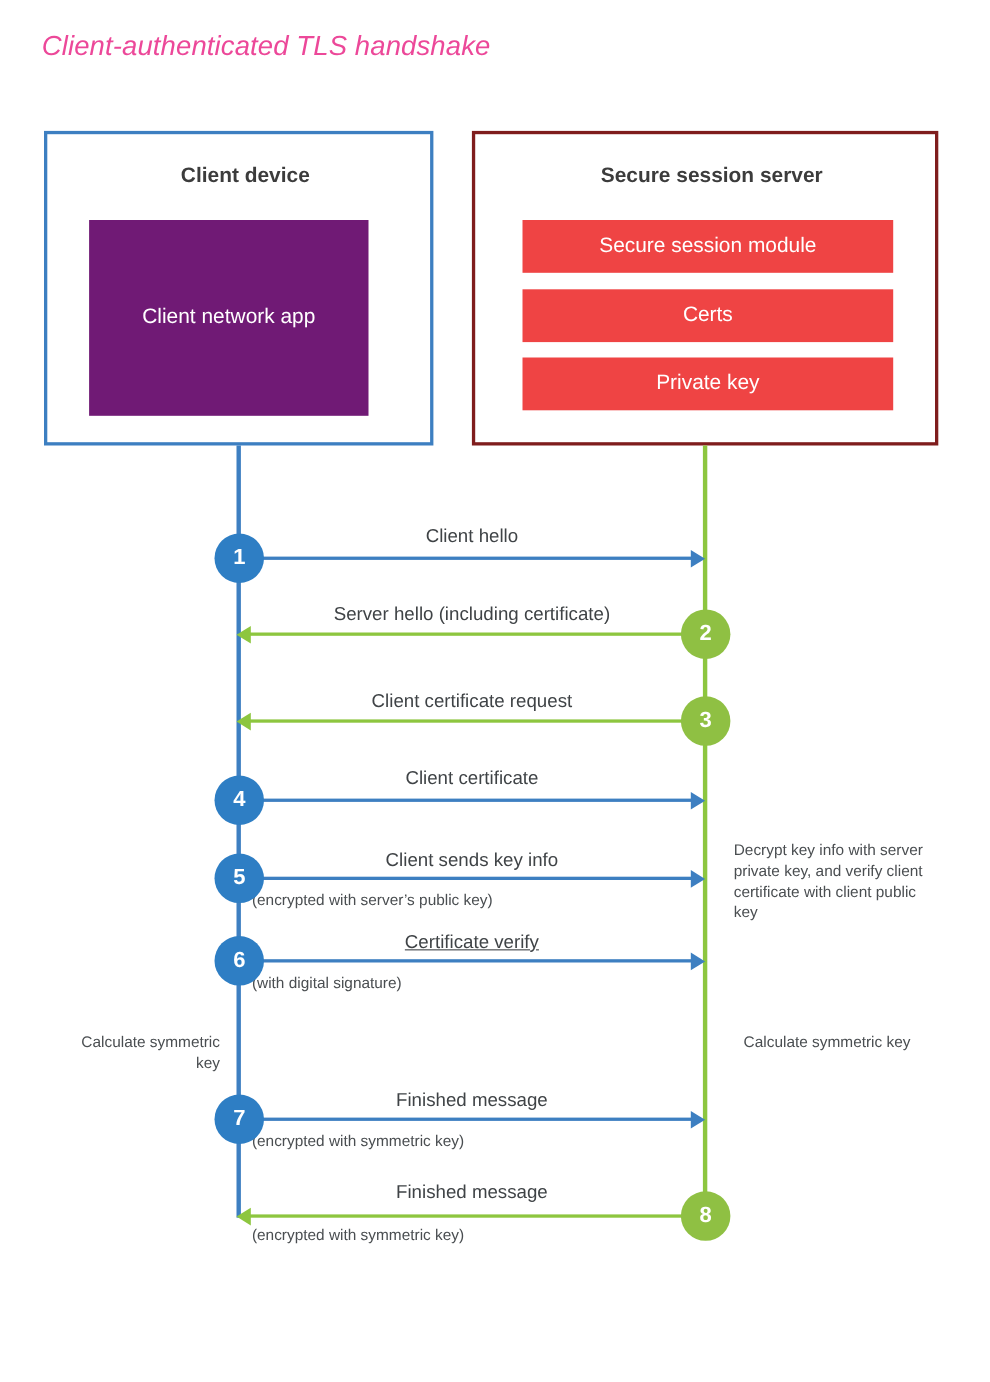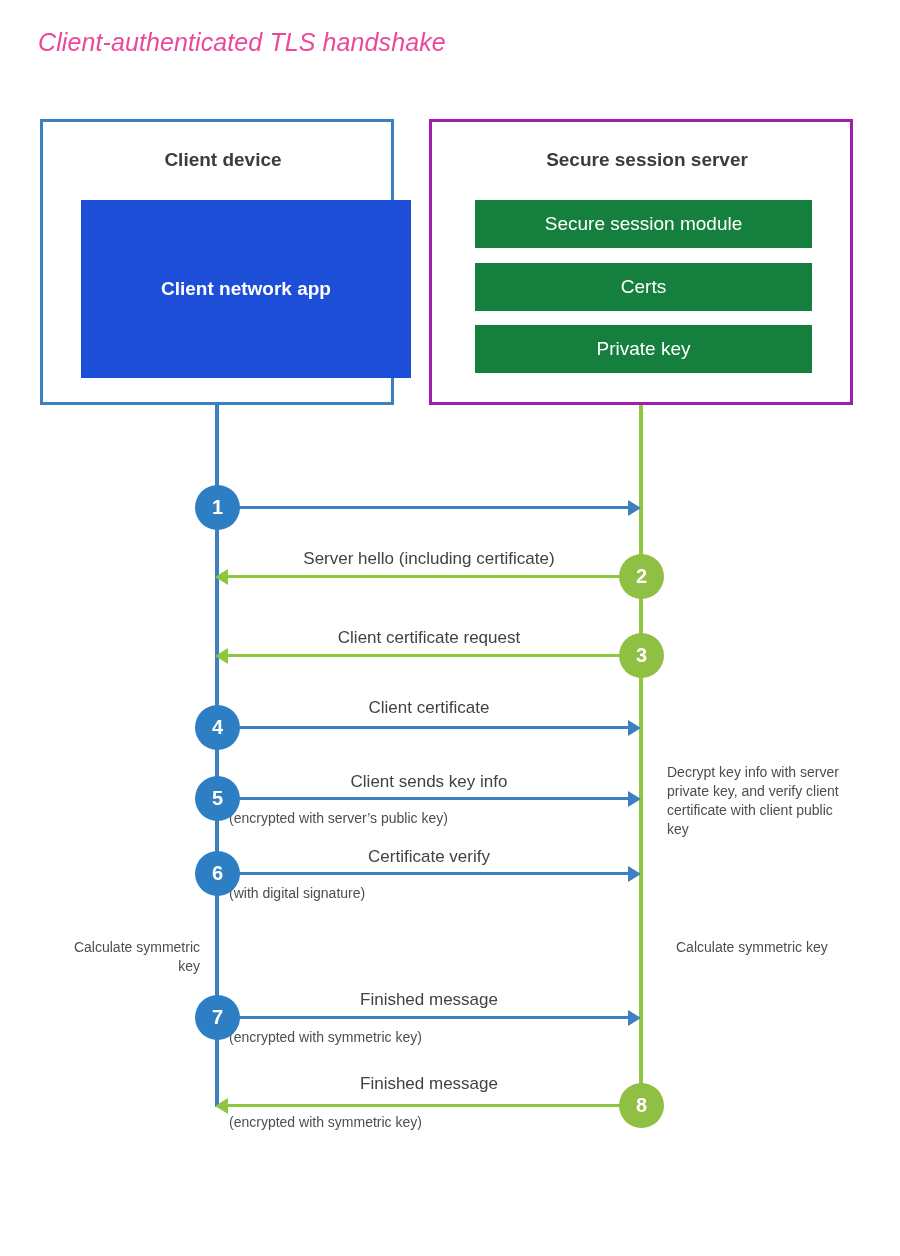--- a/index.html
+++ b/index.html
@@ -42,57 +42,56 @@
     top: 119px;
     width: 354px;
     height: 286px;
     border: 3px solid #3d7fc1;
   }
   .box.server {
     left: 429px;
     top: 119px;
     width: 424px;
     height: 286px;
-    border: 3px solid #a21caf;
+    border: 3px solid #7f1d1d;
   }
   .box-title {
     position: absolute;
     left: 0;
     right: 0;
     top: 27px;
     text-align: center;
     font-size: 19px;
     font-weight: bold;
     color: #3c3c3c;
     padding-left: 12px;
   }
   .client-app {
     position: absolute;
     left: 38px;
     top: 78px;
-    width: 330px;
+    width: 254px;
     height: 178px;
-    background: #1d4ed8;
+    background: #701a75;
     color: #ffffff;
     font-size: 19px;
     display: flex;
     align-items: center;
     justify-content: center;
     text-align: center;
     line-height: 1.25;
     box-sizing: border-box;
     padding: 0 10px;
-    font-weight: bold;
   }
   .server-bar {
     position: absolute;
     left: 43px;
     width: 337px;
     height: 48px;
-    background: #15803d;
+    background: #ef4444;
     color: #ffffff;
     font-size: 19px;
     display: flex;
     align-items: center;
     justify-content: center;
     text-align: center;
     box-sizing: border-box;
   }
   .server-bar.b0 { top: 78px; }
   .server-bar.b1 { top: 141px; }
@@ -187,20 +186,21 @@
   <div class="box server">
     <div class="box-title">Secure session server</div>
     <div class="server-bar b0">Secure session module</div>
     <div class="server-bar b2">Private key</div>
     <div class="server-bar b1">Certs</div>
   </div>
 
   <div class="lifeline client"></div>
   <div class="lifeline server"></div>
 
+  <div class="msg-label" style="left:229px; top:478px; width:400px;">Client hello</div>
   <div class="msg-line blue" style="left:229px; top:506px; width:400px;"></div>
   <div class="arrow-head right blue" style="left:628px; top:500px;"></div>
   <div class="step-circle blue" style="left:195px; top:485px;">1</div>
 
   <div class="msg-label" style="left:229px; top:549px; width:400px;">Server hello (including certificate)</div>
   <div class="msg-line green" style="left:226px; top:575px; width:403px;"></div>
   <div class="arrow-head left green" style="left:215px; top:569px;"></div>
   <div class="step-circle green" style="left:619px; top:554px;">2</div>
 
   <div class="msg-label" style="left:229px; top:628px; width:400px;">Client certificate request</div>
@@ -212,21 +212,21 @@
   <div class="msg-line blue" style="left:229px; top:726px; width:400px;"></div>
   <div class="arrow-head right blue" style="left:628px; top:720px;"></div>
   <div class="step-circle blue" style="left:195px; top:705px;">4</div>
 
   <div class="msg-label" style="left:229px; top:772px; width:400px;">Client sends key info</div>
   <div class="msg-line blue" style="left:229px; top:797px; width:400px;"></div>
   <div class="arrow-head right blue" style="left:628px; top:791px;"></div>
   <div class="msg-sublabel" style="left:229px; top:810px; width:400px;">(encrypted with server’s public key)</div>
   <div class="step-circle blue" style="left:195px; top:776px;">5</div>
 
-  <div class="msg-label" style="left:229px; top:847px; width:400px;">Certificate verify</div>
+  <div class="msg-label" style="left:229px; top:847px; width:400px;text-decoration:underline;">Certificate verify</div>
   <div class="msg-line blue" style="left:229px; top:872px; width:400px;"></div>
   <div class="arrow-head right blue" style="left:628px; top:866px;"></div>
   <div class="msg-sublabel" style="left:229px; top:885px; width:400px;">(with digital signature)</div>
   <div class="step-circle blue" style="left:195px; top:851px;">6</div>
 
   <div class="msg-label" style="left:229px; top:990px; width:400px;">Finished message</div>
   <div class="msg-line blue" style="left:229px; top:1016px; width:400px;"></div>
   <div class="arrow-head right blue" style="left:628px; top:1010px;"></div>
   <div class="msg-sublabel" style="left:229px; top:1029px; width:400px;">(encrypted with symmetric key)</div>
   <div class="step-circle blue" style="left:195px; top:995px;">7</div>

